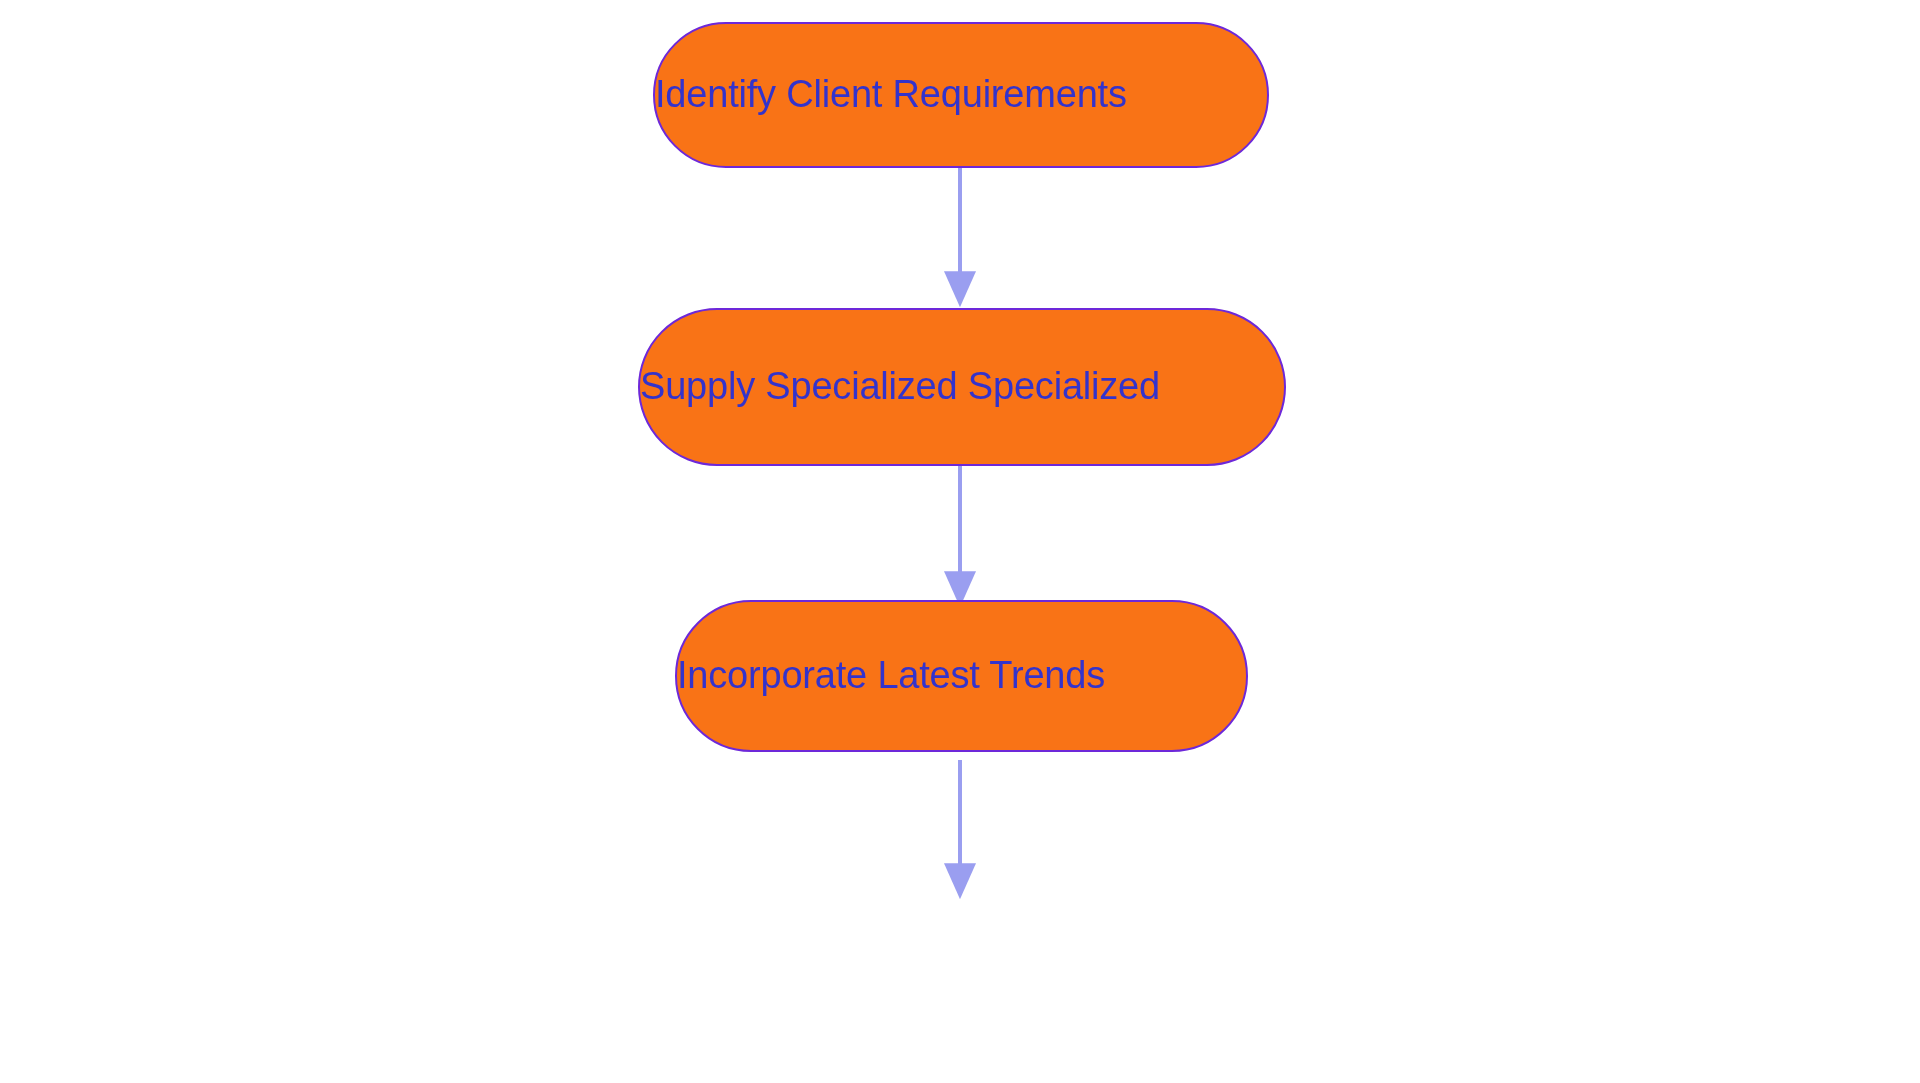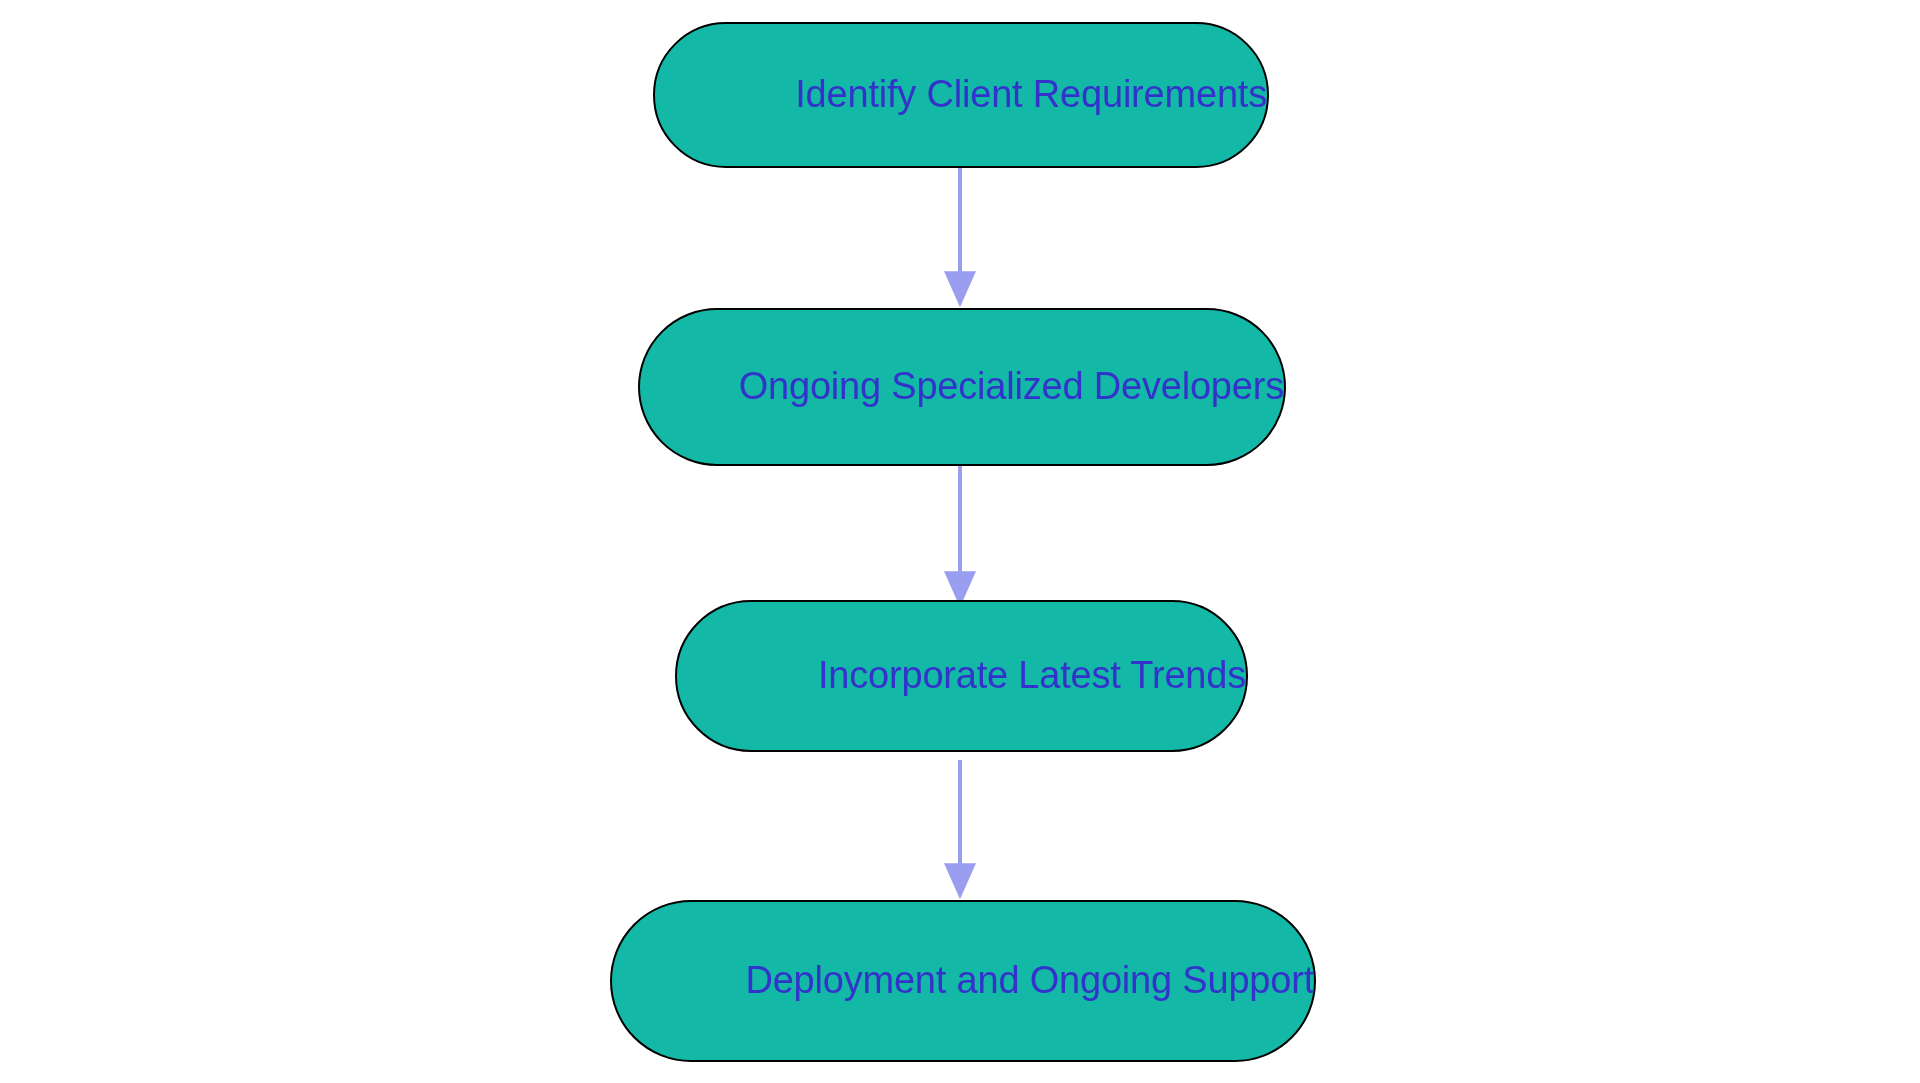--- a/index.html
+++ b/index.html
@@ -26,23 +26,23 @@
     top: 0;
     width: 1920px;
     height: 1083px;
     pointer-events: none;
   }
   .flow-node {
     position: absolute;
     box-sizing: border-box;
     display: flex;
     align-items: center;
-    justify-content: flex-end;
-    background: #14b8a6;
-    border: 2px solid #000000;
+    justify-content: flex-start;
+    background: #f97316;
+    border: 2px solid #6d28d9;
     border-radius: 999px;
     text-align: center;
   }
   .flow-node-label {
     color: #3333cc;
     font-size: 38px;
     font-weight: 400;
     line-height: 1.15;
     letter-spacing: -0.2px;
     white-space: nowrap;
@@ -77,24 +77,21 @@
     <g>
       <line x1="960" y1="760" x2="960" y2="864" stroke="#9a9ef0" stroke-width="4" marker-end="url(#arrowhead)"></line>
     </g>
   </svg>
 
   <div class="flow-node" id="node-0">
     <span class="flow-node-label">Identify Client Requirements</span>
   </div>
 
   <div class="flow-node" id="node-1">
-    <span class="flow-node-label">Ongoing Specialized Developers</span>
+    <span class="flow-node-label">Supply Specialized Specialized</span>
   </div>
 
   <div class="flow-node" id="node-2">
     <span class="flow-node-label">Incorporate Latest Trends</span>
   </div>
 
-  <div class="flow-node" id="node-3">
-    <span class="flow-node-label">Deployment and Ongoing Support</span>
-  </div>
 
 </div>
 
 </body></html>

